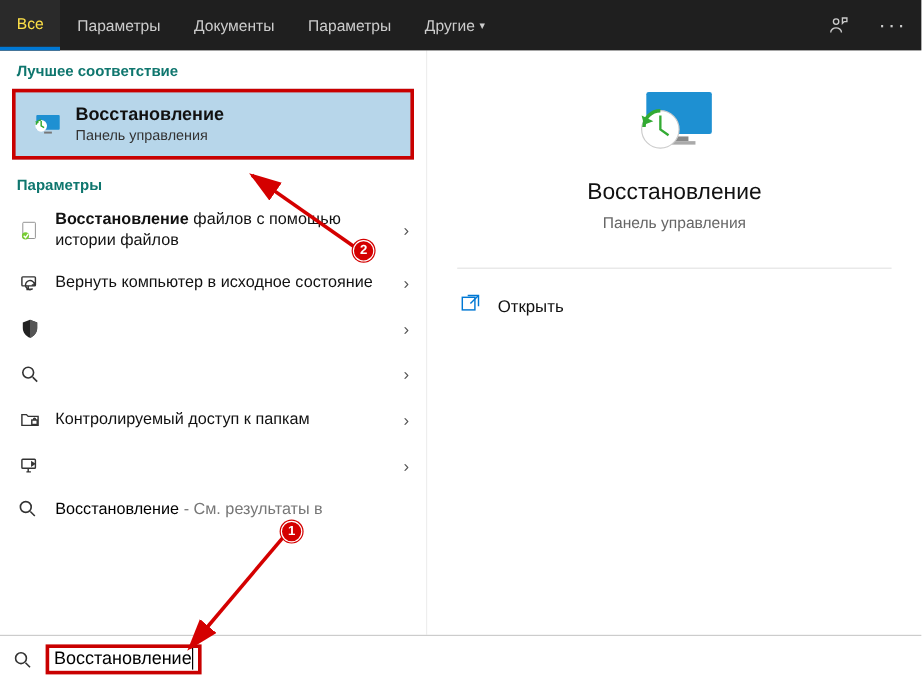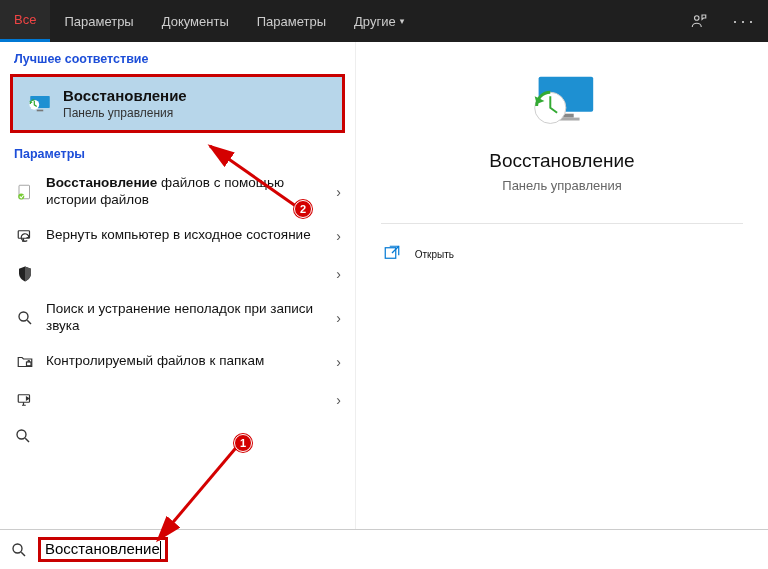--- a/index.html
+++ b/index.html
@@ -1,31 +1,31 @@
 <!DOCTYPE html>
 <html><head>
 <meta charset="utf-8">
 <style>
   * { margin: 0; padding: 0; box-sizing: border-box; font-family: "Segoe UI", Tahoma, sans-serif; }
   body { width: 768px; height: 569px; overflow: hidden; background: #fff; position: relative; }
 
   .header { height: 42px; background: #1f1f1f; display: flex; align-items: stretch; color: #ccc; position: relative; }
   .tab { display: flex; align-items: center; padding: 0 14px; font-size: 13px; cursor: pointer; }
-  .tab.active { color: #ef4444; border-bottom: 3px solid #0078d4; background: #2a2a2a; align-items: center; }
+  .tab.active { color: #fde047; border-bottom: 3px solid #0078d4; background: #2a2a2a; align-items: center; }
   .header-spacer { flex: 1; }
   .header-icon { display: flex; align-items: center; padding: 0 12px; cursor: pointer; }
   .header-icon svg { width: 18px; height: 18px; stroke: #ccc; fill: none; }
   .ellipsis { font-size: 18px; letter-spacing: 2px; color: #ccc; }
   .dropdown-caret { margin-left: 4px; font-size: 9px; }
 
   .main { display: flex; height: 487px; }
   .left { width: 355px; overflow: hidden; position: relative; }
   .right { flex: 1; border-left: 1px solid #eee; padding-top: 30px; display: flex; flex-direction: column; align-items: center; }
 
-  .section-h { font-size: 12.5px; font-weight: 600; padding: 10px 14px 6px; color: #1d4ed8; }
+  .section-h { font-size: 12.5px; font-weight: 600; padding: 10px 14px 6px; color: #0f766e; }
 
   .best-match { display: flex; align-items: center; padding: 10px 14px; background: #b7d6ea; border: 3px solid #c90000; margin: 2px 10px 4px 10px; position: relative; }
   .best-match .icon-box { width: 26px; height: 26px; margin-right: 10px; display: flex; align-items: center; justify-content: center; }
   .best-match .title { font-size: 15px; font-weight: 600; color: #111; }
   .best-match .sub { font-size: 12px; color: #333; margin-top: 2px; }
 
   .row { display: flex; align-items: center; padding: 8px 14px 8px 14px; cursor: pointer; position: relative; }
   .row .icon-box { width: 22px; height: 22px; margin-right: 10px; display: flex; align-items: center; justify-content: center; flex-shrink: 0; }
   .row .label { font-size: 13.5px; color: #111; flex: 1; padding-right: 20px; line-height: 1.25; }
   .row .label strong { font-weight: 600; }
@@ -33,21 +33,21 @@
 
   .web-row { display: flex; align-items: center; padding: 8px 14px; }
   .web-row .icon-box { width: 22px; margin-right: 10px; display:flex; align-items:center; }
   .web-row .label { font-size: 13.5px; }
   .web-row .muted { color: #777; }
 
   .detail-icon { width: 78px; height: 60px; margin-bottom: 18px; display:flex; align-items:center; justify-content:center; }
   .detail-title { font-size: 19px; color: #111; margin-bottom: 6px; }
   .detail-sub { font-size: 13px; color: #666; margin-bottom: 30px; }
   .detail-sep { width: 88%; height: 1px; background: #e4e4e4; margin-bottom: 14px; }
-  .detail-action { width: 88%; display: flex; align-items: center; font-size: 10px; color: #111; padding: 6px 2px; cursor: pointer; }
+  .detail-action { width: 88%; display: flex; align-items: center; font-size: 14px; color: #111; padding: 6px 2px; cursor: pointer; }
   .detail-action .icon-box { width: 20px; margin-right: 12px; }
 
   .search-bar { position: absolute; left: 0; right: 0; bottom: 0; height: 40px; background: #fff; border-top: 1px solid #ccc; display: flex; align-items: center; padding: 0 10px; }
   .search-bar .icon-box { width: 20px; margin-right: 8px; display:flex; align-items:center; }
   .search-text-box { border: 3px solid #c90000; padding: 0 4px; display: inline-block; }
   .cursor { display:inline-block; width:1px; height:18px; background:#000; vertical-align:middle; }
 
   
   .overlay { position:absolute; inset:0; pointer-events:none; }
   .badge { position:absolute; width:18px; height:18px; border-radius:50%; background:#d40000; color:#fff; font-size:11px; font-weight:bold; display:flex; align-items:center; justify-content:center; border:1.5px solid #fff; box-shadow:0 0 0 1px #d40000; }
@@ -146,33 +146,32 @@
       <div class="chev">›</div>
     </div>
 
     <div class="row">
       <div class="icon-box">
           <svg class="ic" viewBox="0 0 24 24" fill="none" stroke="#333" stroke-width="1.8">
             <circle cx="10" cy="10" r="6"></circle>
             <path d="M15 15l5 5"></path>
           </svg>
         </div>
-      <div class="label"><strong></strong><span>Поиск и устранение неполадок при записи звука</span></div>
       <div class="chev">›</div>
     </div>
 
     <div class="row">
       <div class="icon-box">
           <svg class="ic" viewBox="0 0 24 24" fill="none" stroke="#333" stroke-width="1.6">
             <path d="M3 6h5l2 2h11v10H3z"></path>
             <rect x="14" y="12" width="6" height="5"></rect>
             <path d="M16 12v-1a1 1 0 0 1 2 0v1"></path>
           </svg>
         </div>
-      <div class="label"><strong></strong><span>Контролируемый файлов к папкам</span></div>
+      <div class="label"><strong></strong><span>Контролируемый доступ к папкам</span></div>
       <div class="chev">›</div>
     </div>
 
     <div class="row">
       <div class="icon-box">
           <svg class="ic" viewBox="0 0 24 24" fill="none" stroke="#333" stroke-width="1.6">
             <rect x="3" y="5" width="15" height="10" rx="1"></rect>
             <path d="M8 19h5M10 15v4"></path>
             <path d="M17 10l-3-2v4z" fill="#333"></path>
           </svg>
@@ -181,20 +180,21 @@
     </div>
 
 
     <div class="web-row">
       <div class="icon-box">
           <svg class="ic" viewBox="0 0 24 24" fill="none" stroke="#333" stroke-width="1.8">
             <circle cx="10" cy="10" r="6"></circle>
             <path d="M15 15l5 5"></path>
           </svg>
         </div>
+      <div class="label"><span>Восстановление</span><span class="muted"> - См. результаты в</span></div>
     </div>
   </div>
 
   <div class="right">
     <div class="detail-icon">
       <svg viewBox="0 0 80 60" width="78" height="60">
           <rect x="16" y="4" width="56" height="36" rx="2" fill="#1e90d2"></rect>
           <rect x="36" y="42" width="16" height="4" fill="#888"></rect>
           <rect x="30" y="46" width="28" height="3" fill="#aaa"></rect>
           <circle cx="28" cy="36" r="16" fill="#fff" stroke="#ccc"></circle>

